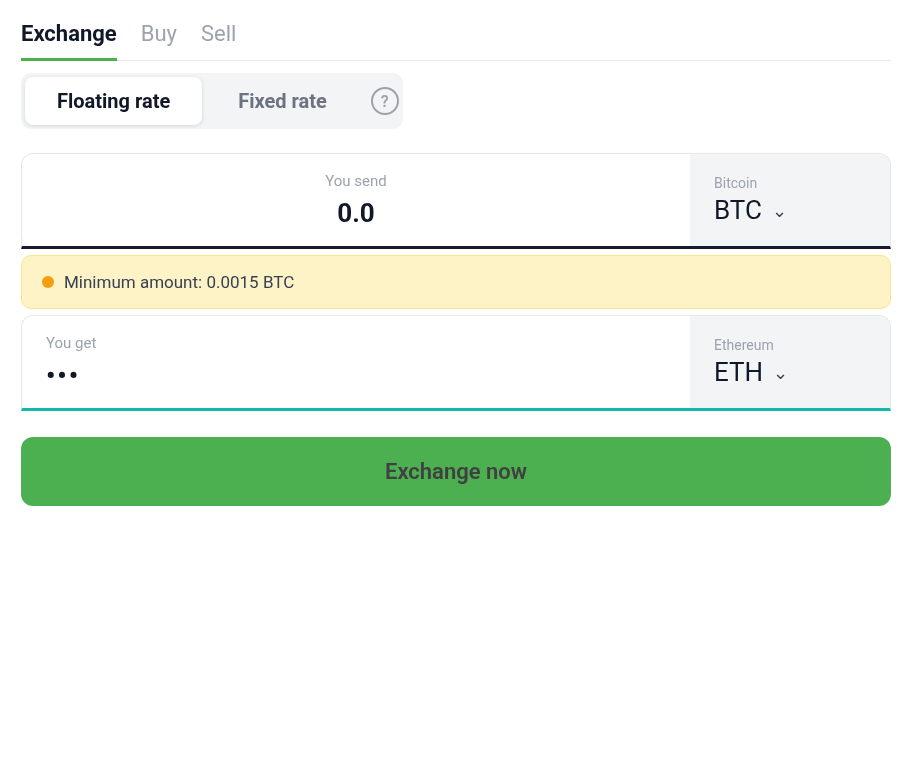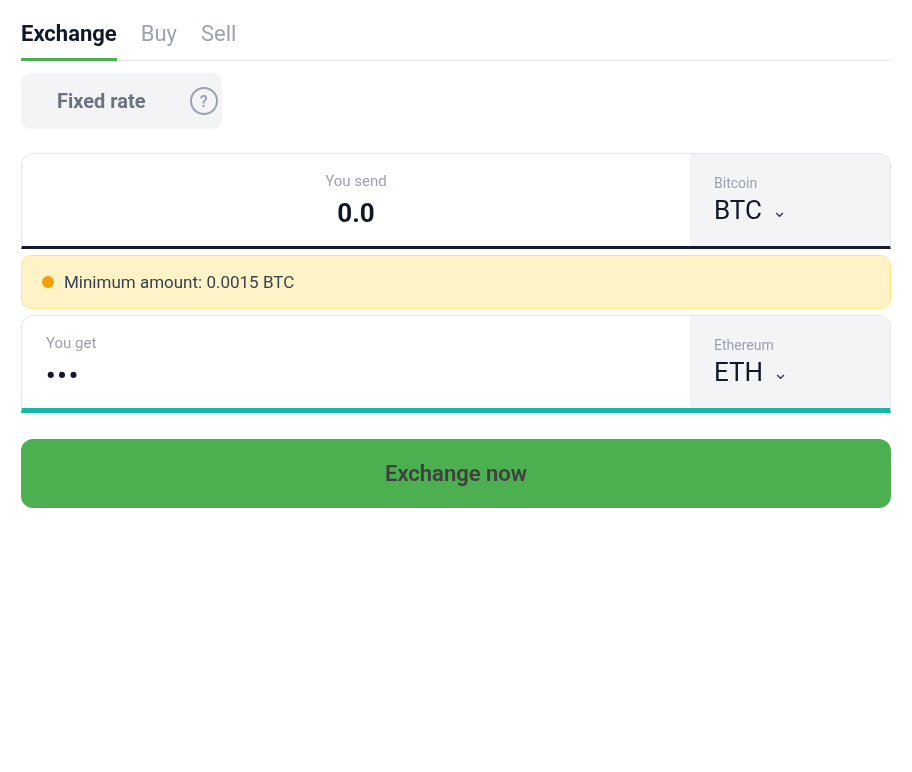--- a/index.html
+++ b/index.html
@@ -170,21 +170,21 @@
       border-bottom: 3px solid #1a1a2e;
       border-radius: 12px 12px 0 0;
     }
 
     .send-panel .panel-left {
       border-radius: 12px 0 0 12px;
       text-align: center;
     }
 
     .get-panel {
-      border-bottom: 5px solid #14b8a6;
+      border-bottom: 3px solid #14b8a6;
       border-radius: 12px 12px 0 0;
     }
 
     .get-panel .panel-left {
       border-radius: 12px 0 0 12px;
     }
 
     
     .warning {
       background: #fef3c7;
@@ -228,20 +228,21 @@
 
   
   <div class="tabs">
     <div class="tab active">Exchange</div>
     <div class="tab">Buy</div>
     <div class="tab">Sell</div>
   </div>
 
   
   <div class="rate-toggle">
+    <button class="rate-btn active">Floating rate</button>
     <button class="rate-btn">Fixed rate</button>
     <div class="help-icon">?</div>
   </div>
 
   
   <div class="panel send-panel">
     <div class="panel-left">
       <div class="panel-label">You send</div>
       <div class="panel-value">0.0</div>
     </div>

